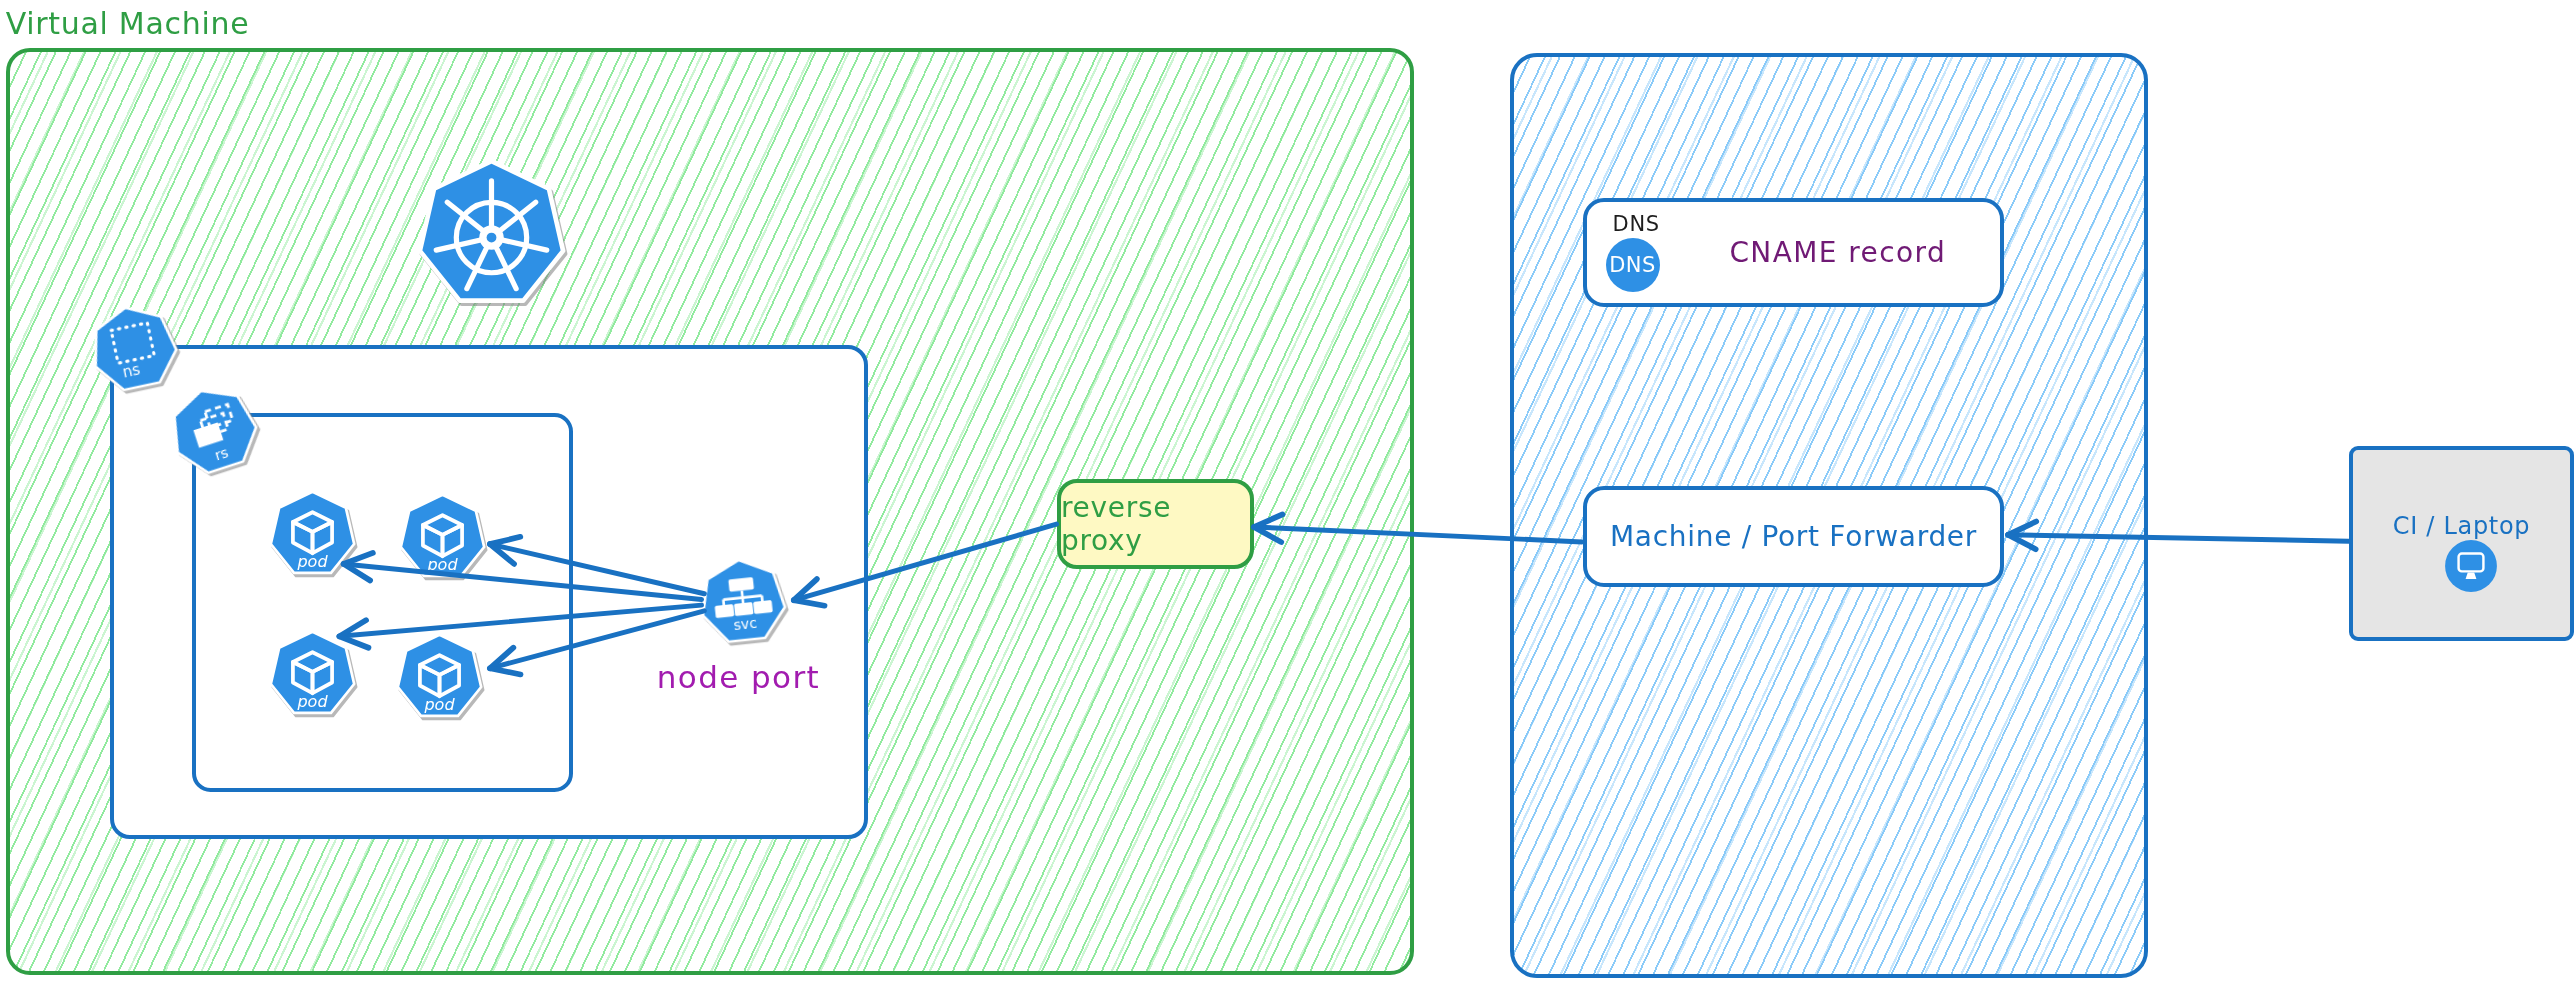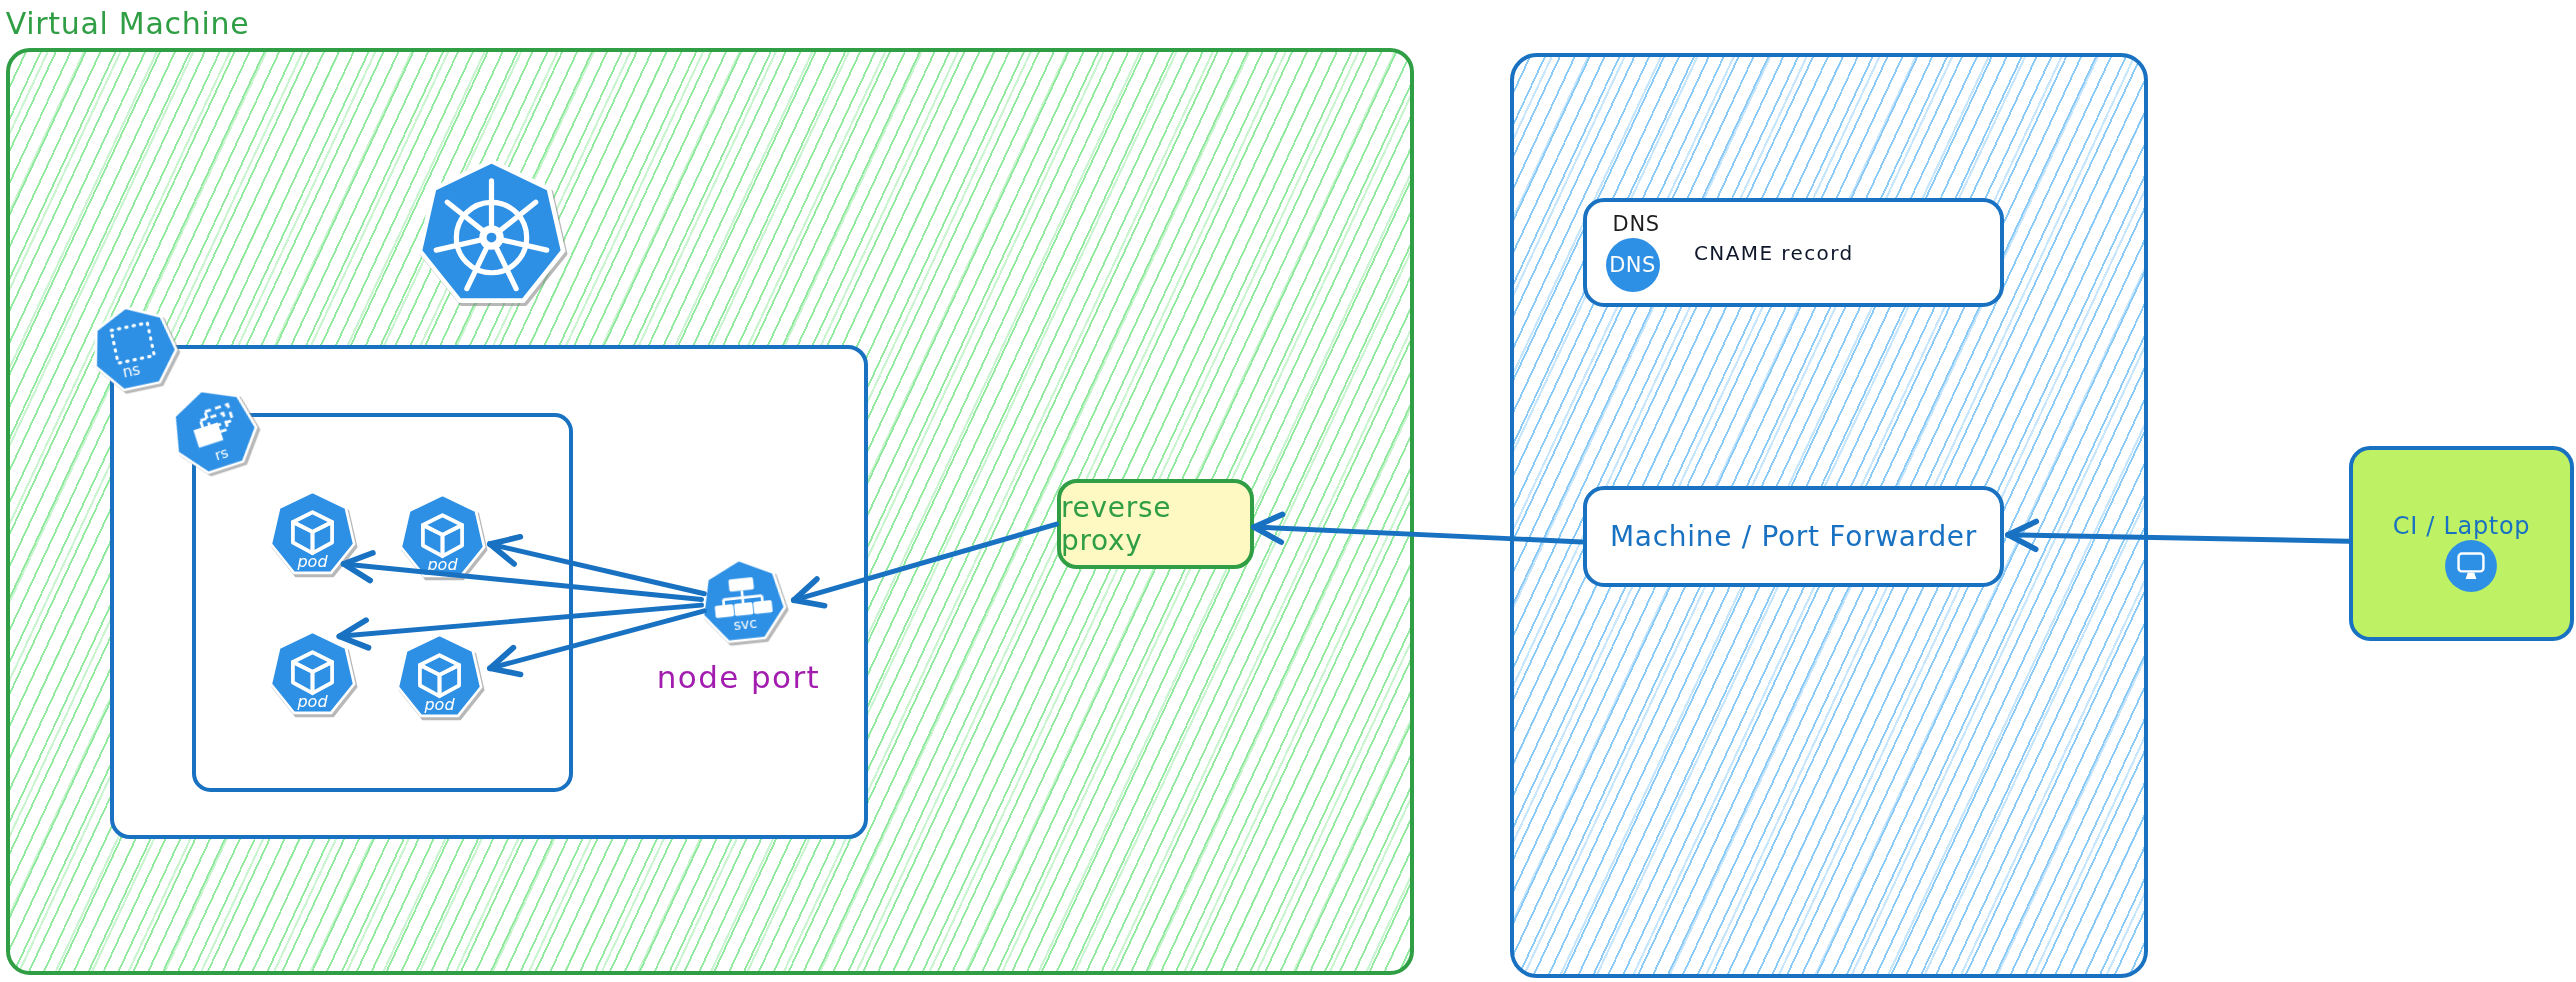--- a/index.html
+++ b/index.html
@@ -51,33 +51,33 @@
   .reverse-proxy-box{
     left:1057px;top:479px;width:189px;height:82px;
     background:#fef9c3;border:4.3px solid #2f9e44;border-radius:20px;
     display:flex;align-items:center;justify-content:center;
     color:#2f9e44;font-size:28px;letter-spacing:0.7px;
   }
   .dns-box{left:1583px;top:198px;width:413px;height:101px;display:block;}
   .worker-box{left:1583px;top:486px;width:413px;height:93px;}
   .ci-box{
     left:2349px;top:446px;width:217px;height:187px;
-    background:#bef264;border:4.3px solid #1971c2;border-radius:21px;
+    background:#e5e5e5;border:4.3px solid #1971c2;border-radius:9px;
   }
 
   .dns-header{position:absolute;left:25.6px;top:10px;font-size:21px;color:#1e1e1e;font-weight:500;letter-spacing:0.7px;}
   .dns-circle{
     position:absolute;left:18.5px;top:36px;width:54px;height:54px;border-radius:50%;
     background:#2e90e5;color:#ffffff;display:flex;align-items:center;justify-content:center;
     font-size:21px;letter-spacing:0.4px;
   }
   .cname-wrap{
     position:absolute;left:107px;top:0;right:18.5px;bottom:0;
-    display:flex;align-items:center;
-    color:#0f172a;font-size:20px;letter-spacing:1.4px;
+    display:flex;align-items:center;justify-content:center;
+    color:#701a75;font-size:28px;letter-spacing:1.4px;
   }
   .ci-label{position:absolute;left:0;top:62px;width:100%;text-align:center;color:#1971c2;font-size:24px;letter-spacing:0.7px;}
   .monitor-circle{position:absolute;left:91px;top:89px;width:54px;height:54px;}
 
   
   .kicon{filter:drop-shadow(2.8px 3.6px 0.7px rgba(125,125,125,0.55));}
   .kicon text{font-family:"DejaVu Sans",sans-serif;fill:#ffffff;}
   .node-port-label{
     left:639px;top:659px;width:199px;text-align:center;
     color:#a21caf;font-size:31px;letter-spacing:1.4px;

